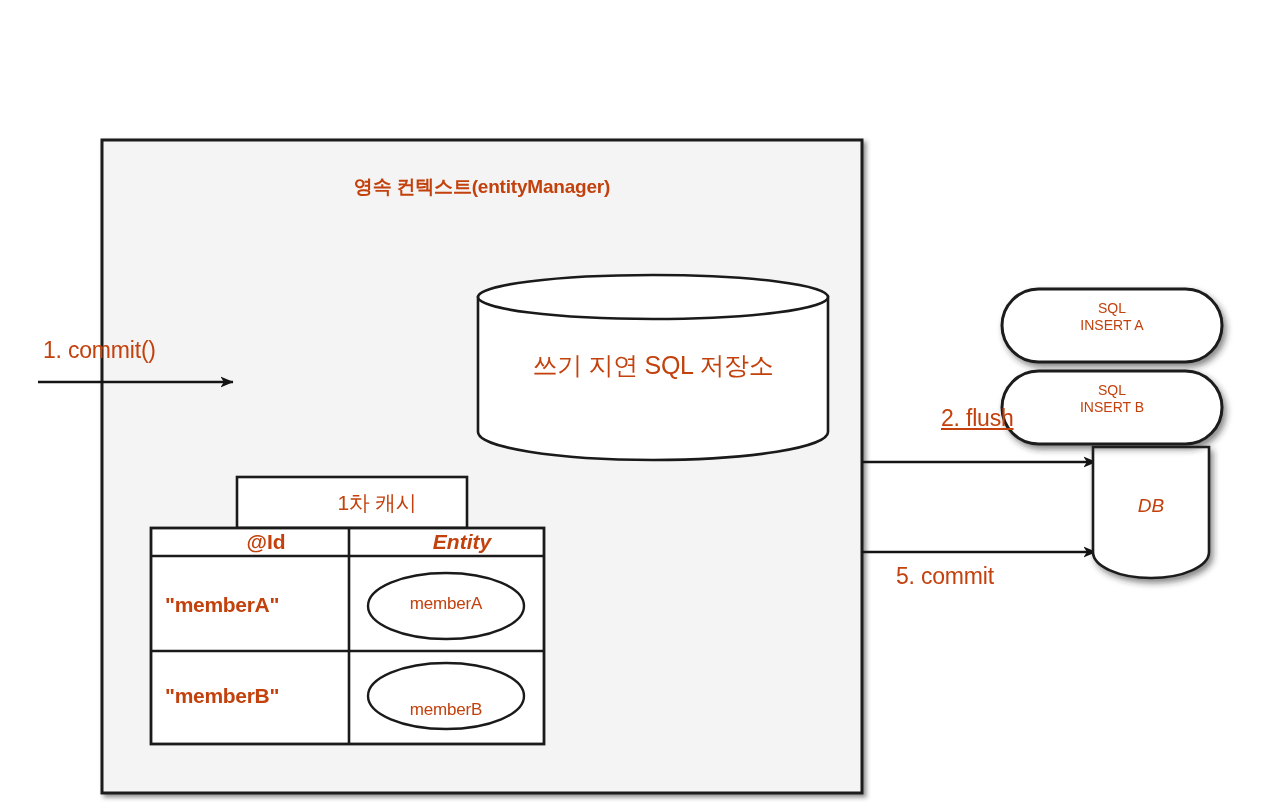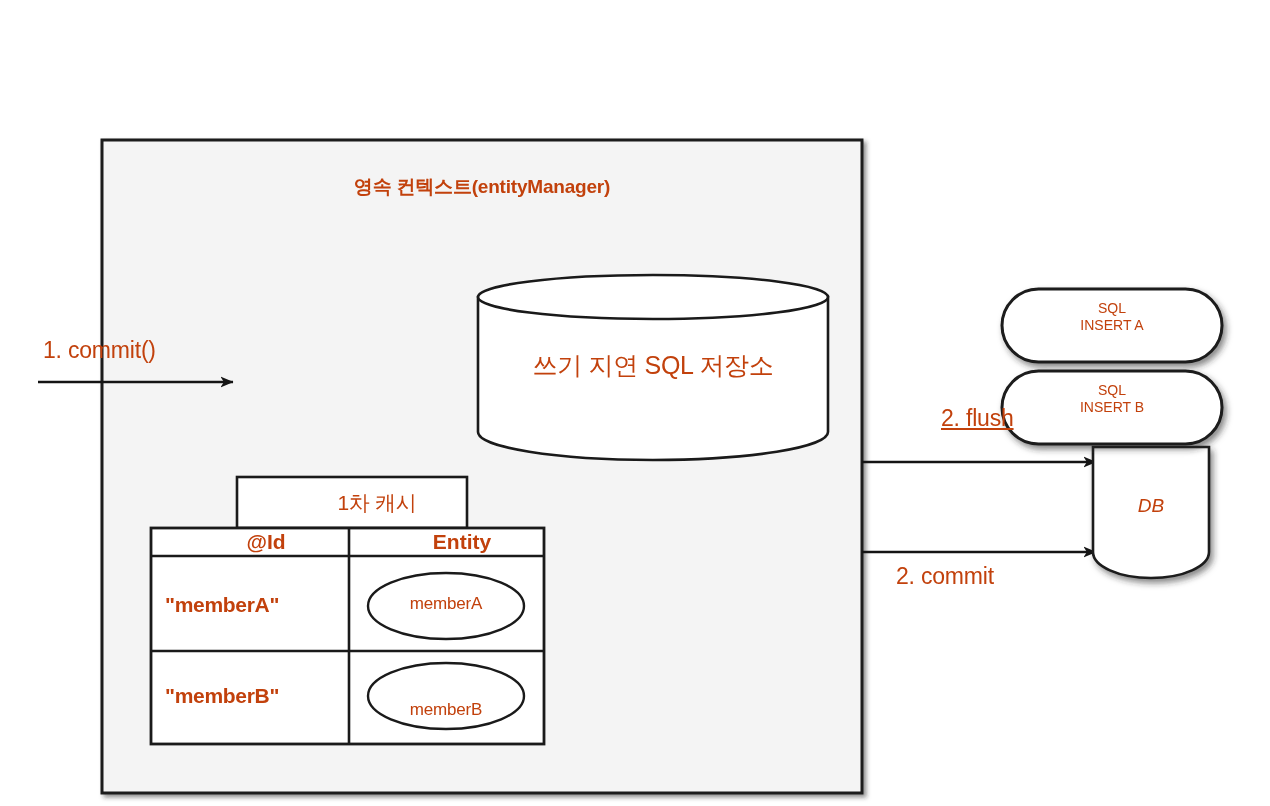--- a/index.html
+++ b/index.html
@@ -148,35 +148,35 @@
   </svg>
 
   <div class="label ctx-title center" style="left:482px; top:174px;">영속 컨텍스트(entityManager)</div>
 
   <div class="label store-label center" style="left:653px; top:349px;">쓰기 지연 SQL 저장소</div>
 
   <div class="label cache-tab-label center" style="left:352px; top:489px;margin-left:25px;">1차 캐시</div>
 
   <div class="label th center" style="left:250px; top:530px;">@Id</div>
 
-  <div class="label th center" style="left:446px; top:530px;">Entity</div>
+  <div class="label th center" style="left:446px; top:530px;font-style:italic;">Entity</div>
 
   <div class="label td-key" style="left:165px; top:593px;">"memberA"</div>
 
   <div class="label ellipse-text center" style="left:446px; top:594px;">memberA</div>
 
   <div class="label td-key" style="left:165px; top:684px;">"memberB"</div>
 
   <div class="label ellipse-text center" style="left:446px; top:684px;margin-top:16px;">memberB</div>
 
   <div class="label flow-label" style="left:43px; top:337px;">1. commit()</div>
 
   <div class="label flow-label" style="left:941px; top:405px;text-decoration:underline;">2. flush</div>
 
-  <div class="label flow-label" style="left:896px; top:563px;">2. commit</div>
+  <div class="label flow-label" style="left:896px; top:563px;">5. commit</div>
 
   <div class="label pill-text center" style="left:1112px; top:300px;">
     <div>SQL</div>
     <div>INSERT A</div>
   </div>
 
   <div class="label pill-text center" style="left:1112px; top:382px;">
     <div>SQL</div>
     <div>INSERT B</div>
   </div>

